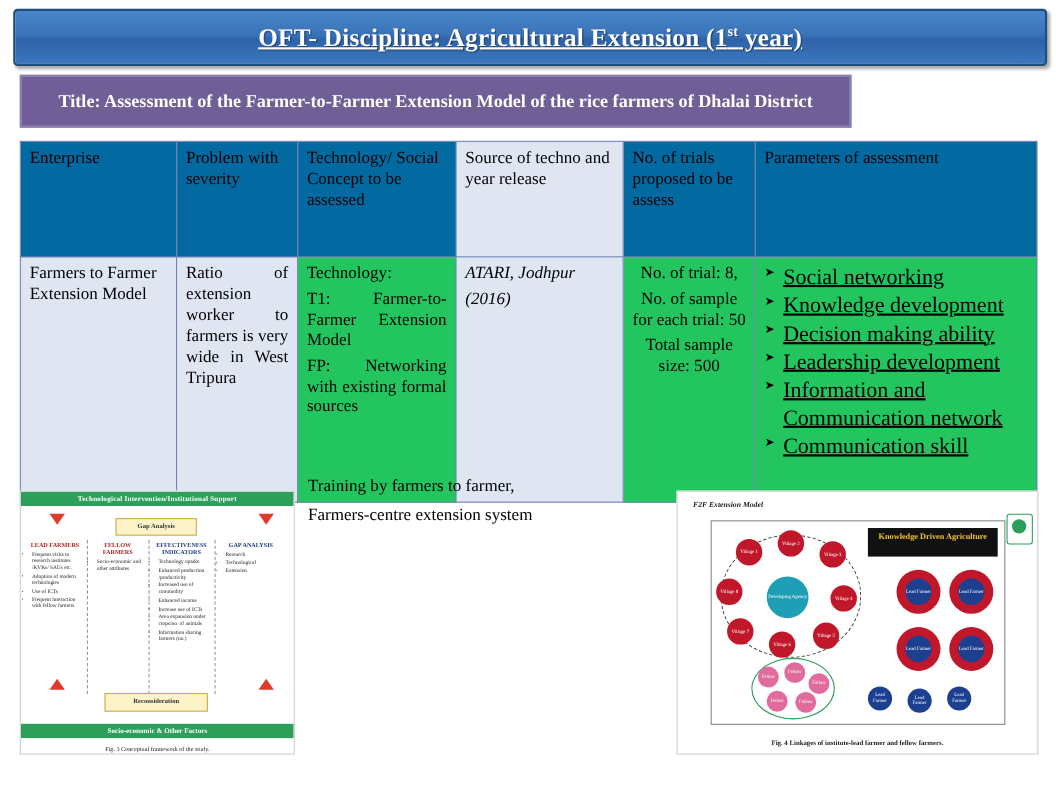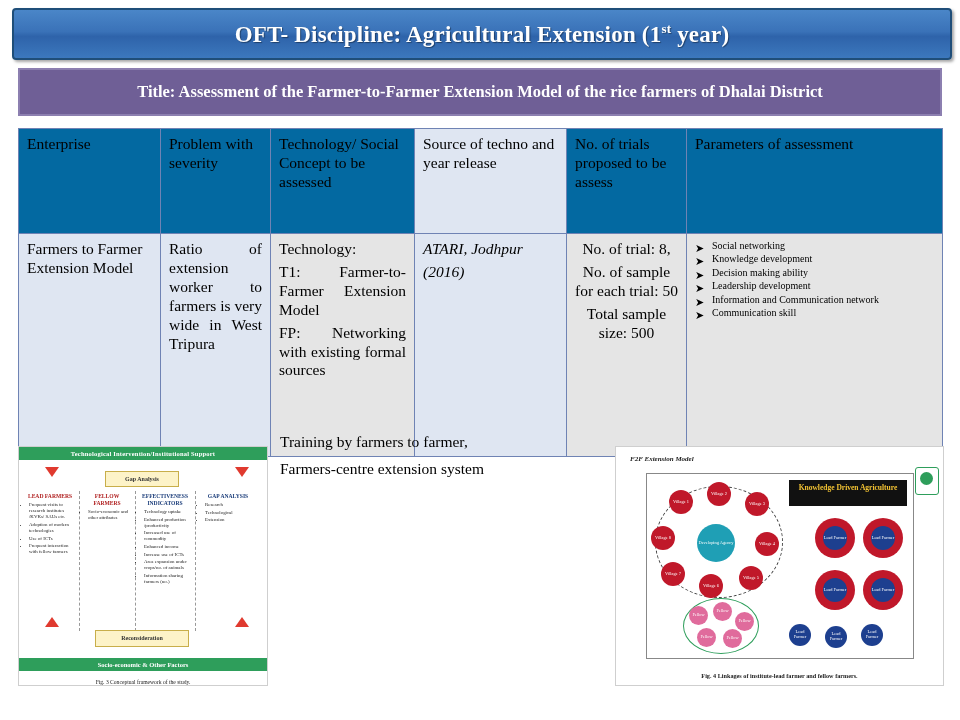--- a/index.html
+++ b/index.html
@@ -30,32 +30,33 @@
     align-items: center;
     justify-content: center;
   }
   .header-title {
     color: #ffffff;
     font-size: 23px;
     font-weight: bold;
     letter-spacing: 0.2px;
     text-shadow: 1px 1px 1px rgba(0,0,0,0.4);
     font-family: "Liberation Serif", serif;
+    text-decoration: underline;
   }
   .header-title sup {
     font-size: 13px;
     vertical-align: super;
   }
 
   
   .title-bar {
     position: absolute;
     left: 18px;
     top: 68px;
-    width: 924px;
+    width: 756px;
     height: 48px;
     background: #6f5f96;
     border: 2px solid #8c7fb0;
     display: flex;
     align-items: center;
     justify-content: center;
     box-sizing: border-box;
   }
   .title-bar-text {
     color: #ffffff;
@@ -91,38 +92,39 @@
   .c6 { width: 256px; }
 
   .head-row td {
     height: 92px;
     background: #0369a1;
   }
   .head-row td.shade { background: #dfe6f2; }
 
   .body-row td {
     height: 210px;
-    background: #e5e5e5;
+    background: #22c55e;
   }
   .body-row td.shade { background: #dfe6f2; }
 
   .just { text-align: justify; text-justify: inter-word; }
   .ital { font-style: italic; }
   .center { text-align: center; }
 
   .p { margin: 0 0 4px 0; }
   .p-last { margin: 0; }
 
   .bullets { margin: 0; padding: 0; list-style: none; }
   .bullets li {
     position: relative;
     padding-left: 17px;
     margin-bottom: 1px;
-    font-size: 10px;
+    font-size: 20px;
     line-height: 1.24;
+    text-decoration: underline;
   }
   .bullets li::before {
     content: "\27A4";
     position: absolute;
     left: 0;
     top: 0;
     font-size: 11px;
     color: #000000;
     line-height: 1.6;
   }

